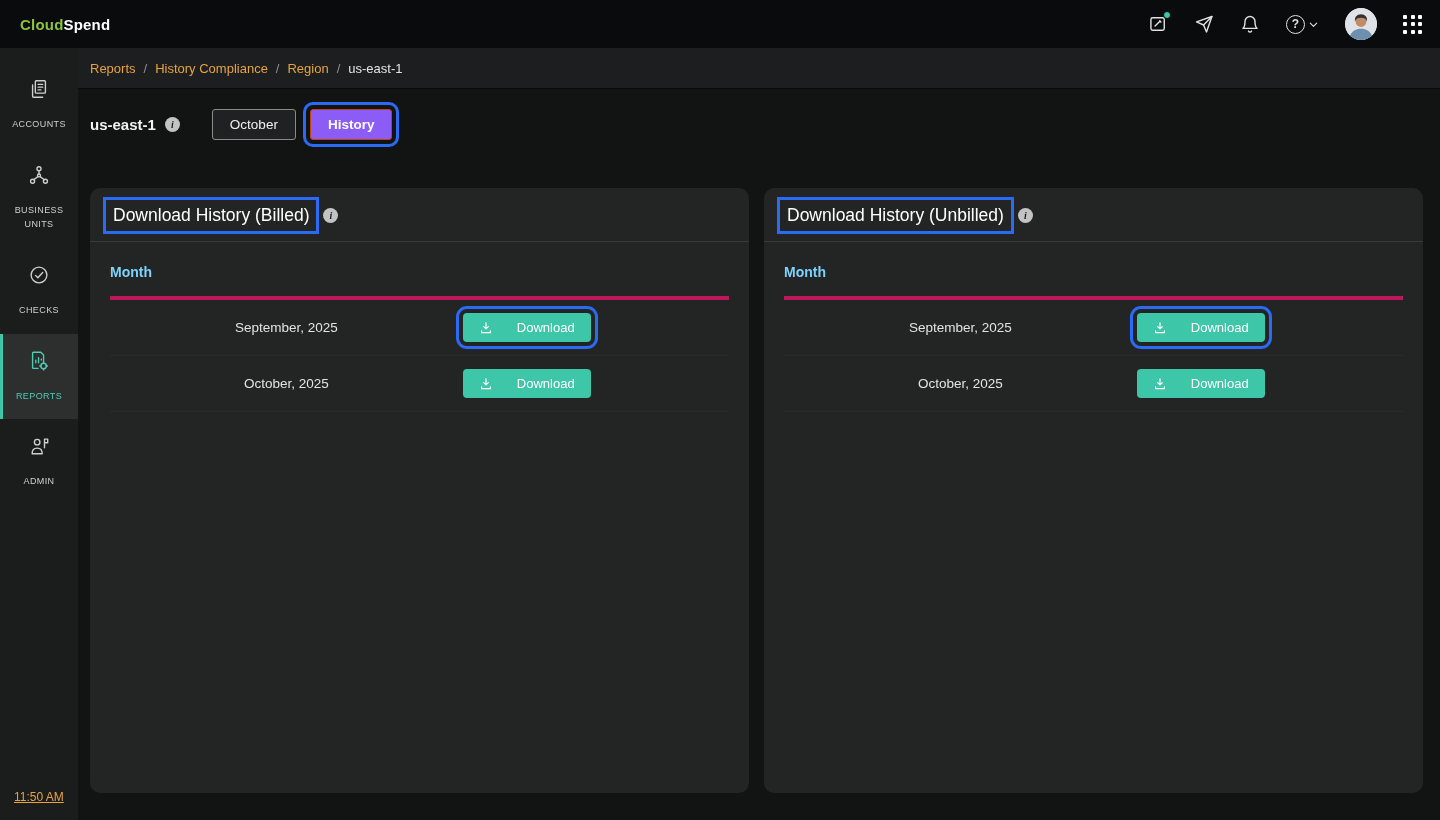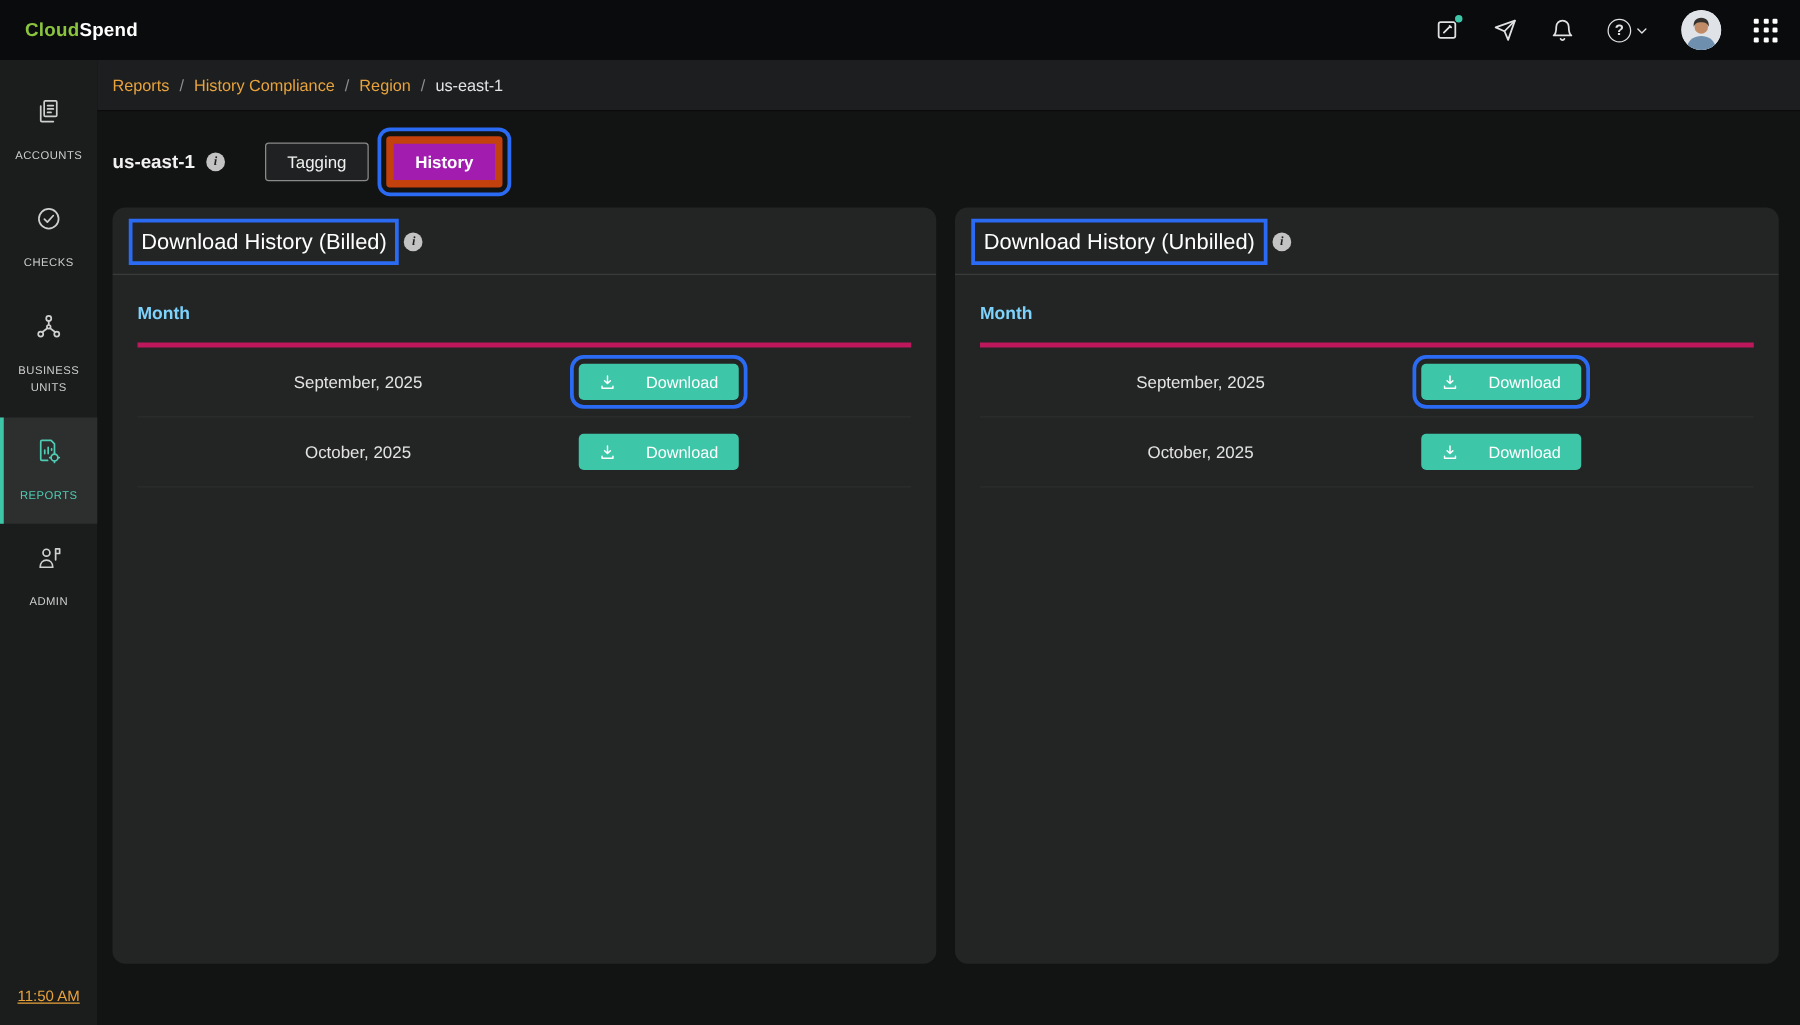--- a/index.html
+++ b/index.html
@@ -36,25 +36,25 @@
   .crumb-link { color:#e8a33d; cursor:pointer; }
   .crumb-sep { color:#8f8f8f; }
   .crumb-current { color:#e4e4e4; }
 
   
   .page-head { display:flex; align-items:center; padding:20px 12px 16px; }
   .page-title { font-size:15px; font-weight:bold; color:#f2f2f2; display:flex; align-items:center; gap:9px; }
   .toggle { display:flex; align-items:center; gap:14px; margin-left:32px; }
   .seg-btn { font-family:inherit; font-size:13.5px; padding:7px 17px; border-radius:3px; cursor:pointer; }
   .seg-btn.current { background:#202122; border:1px solid #8a8a8a; color:#f0f0f0; }
-  .seg-btn.history { background:#a21caf; border:6px solid #c2410c; color:#ffffff; font-weight:bold; }
+  .seg-btn.history { background:#8b5cf6; border:1px solid #c2410c; color:#ffffff; font-weight:bold; }
 
   
   .panels { display:flex; gap:15px; padding:0 17px 0 12px; }
-  .panel { flex:1; background:#232424; border-radius:10px; height:605px; overflow:hidden; }
+  .panel { flex:1; background:#232424; border-radius:10px; height:605px; overflow:hidden;margin-top:32px; }
   .panel-head { padding:16px 20px 14px; border-bottom:1px solid #3a3a3a; display:flex; align-items:center; gap:11px; }
   .panel-title-wrap { display:inline-flex; align-items:center; padding:1px 3px; }
   .panel-title { font-size:17.5px; color:#ffffff; }
   .panel-body { padding:0 20px; }
   .month-header { padding:22px 0 16px; color:#7dd3fc; font-size:14px; border-bottom:4px solid #be185d;font-weight:bold; }
   .row { display:flex; align-items:center; padding:13px 0; border-bottom:1px solid #2c2c2c; }
   .row-month { width:57%; color:#e3e3e3; font-size:13.5px;text-align:center; }
   .dl-btn { display:inline-flex; align-items:center; gap:24px; background:#3ec6a8; color:#ffffff; font-size:13px; font-family:inherit; padding:7px 16px; border:none; border-radius:4px; cursor:pointer; }
   .dl-btn svg { stroke:#ffffff; fill:none; stroke-width:2; stroke-linecap:round; stroke-linejoin:round; }
 
@@ -131,37 +131,37 @@
             <rect x="8" y="3" width="11" height="13.5" rx="1"></rect>
             <path d="M5 7.5 V20 a1 1 0 0 0 1 1 h10"></path>
             <path d="M11 7 h5 M11 10 h5 M11 13 h3"></path>
           </svg>
       </span>
       <span>ACCOUNTS</span>
     </div>
     <div class="side-item">
       <span>
         <svg width="22" height="22" viewBox="0 0 24 24">
-            <circle cx="12" cy="12" r="8.6"></circle>
-            <path d="M8.2 12.4 l2.6 2.6 l5.2 -5.8"></path>
-          </svg>
-      </span>
-      <span>CHECKS</span>
-    </div>
-    <div class="side-item">
-      <span>
-        <svg width="22" height="22" viewBox="0 0 24 24">
             <circle cx="12" cy="5.2" r="2.2"></circle>
             <circle cx="5" cy="18.8" r="2.2"></circle>
             <circle cx="19" cy="18.8" r="2.2"></circle>
             <circle cx="12" cy="12.5" r="1.6"></circle>
             <path d="M12 7.4 V10.9 M10.8 13.8 L6.2 17.2 M13.2 13.8 L17.8 17.2"></path>
           </svg>
       </span>
       <span>BUSINESS UNITS</span>
+    </div>
+    <div class="side-item">
+      <span>
+        <svg width="22" height="22" viewBox="0 0 24 24">
+            <circle cx="12" cy="12" r="8.6"></circle>
+            <path d="M8.2 12.4 l2.6 2.6 l5.2 -5.8"></path>
+          </svg>
+      </span>
+      <span>CHECKS</span>
     </div>
     <div class="side-item active">
       <span>
         <svg width="22" height="22" viewBox="0 0 24 24">
             <path d="M17 13 V5.5 L14 2.5 H6 a1 1 0 0 0 -1 1 V19 a1 1 0 0 0 1 1 h5"></path>
             <path d="M8.5 14 v-3 M11.5 14 V8.5 M14.5 11 v-1"></path>
             <circle cx="17" cy="17.5" r="3"></circle>
             <path d="M17 13.2 v1.3 M17 20.5 v1.3 M12.8 17.5 h1.3 M19.9 17.5 h1.3"></path>
           </svg>
       </span>
@@ -190,21 +190,21 @@
       <span class="crumb-sep">/</span>
       <span class="crumb-current">us-east-1</span>
     </div>
 
     <div class="page-head">
       <div class="page-title">
         <span>us-east-1</span>
         <span class="info">i</span>
       </div>
       <div class="toggle">
-        <button class="seg-btn current">Tagging</button>
+        <button class="seg-btn current">October</button>
         <button class="seg-btn history annot">History</button>
       </div>
     </div>
 
     <div class="panels">
 
       <section class="panel">
         <div class="panel-head">
           <span class="panel-title-wrap annot">
             <span class="panel-title">Download History (Billed)</span>

